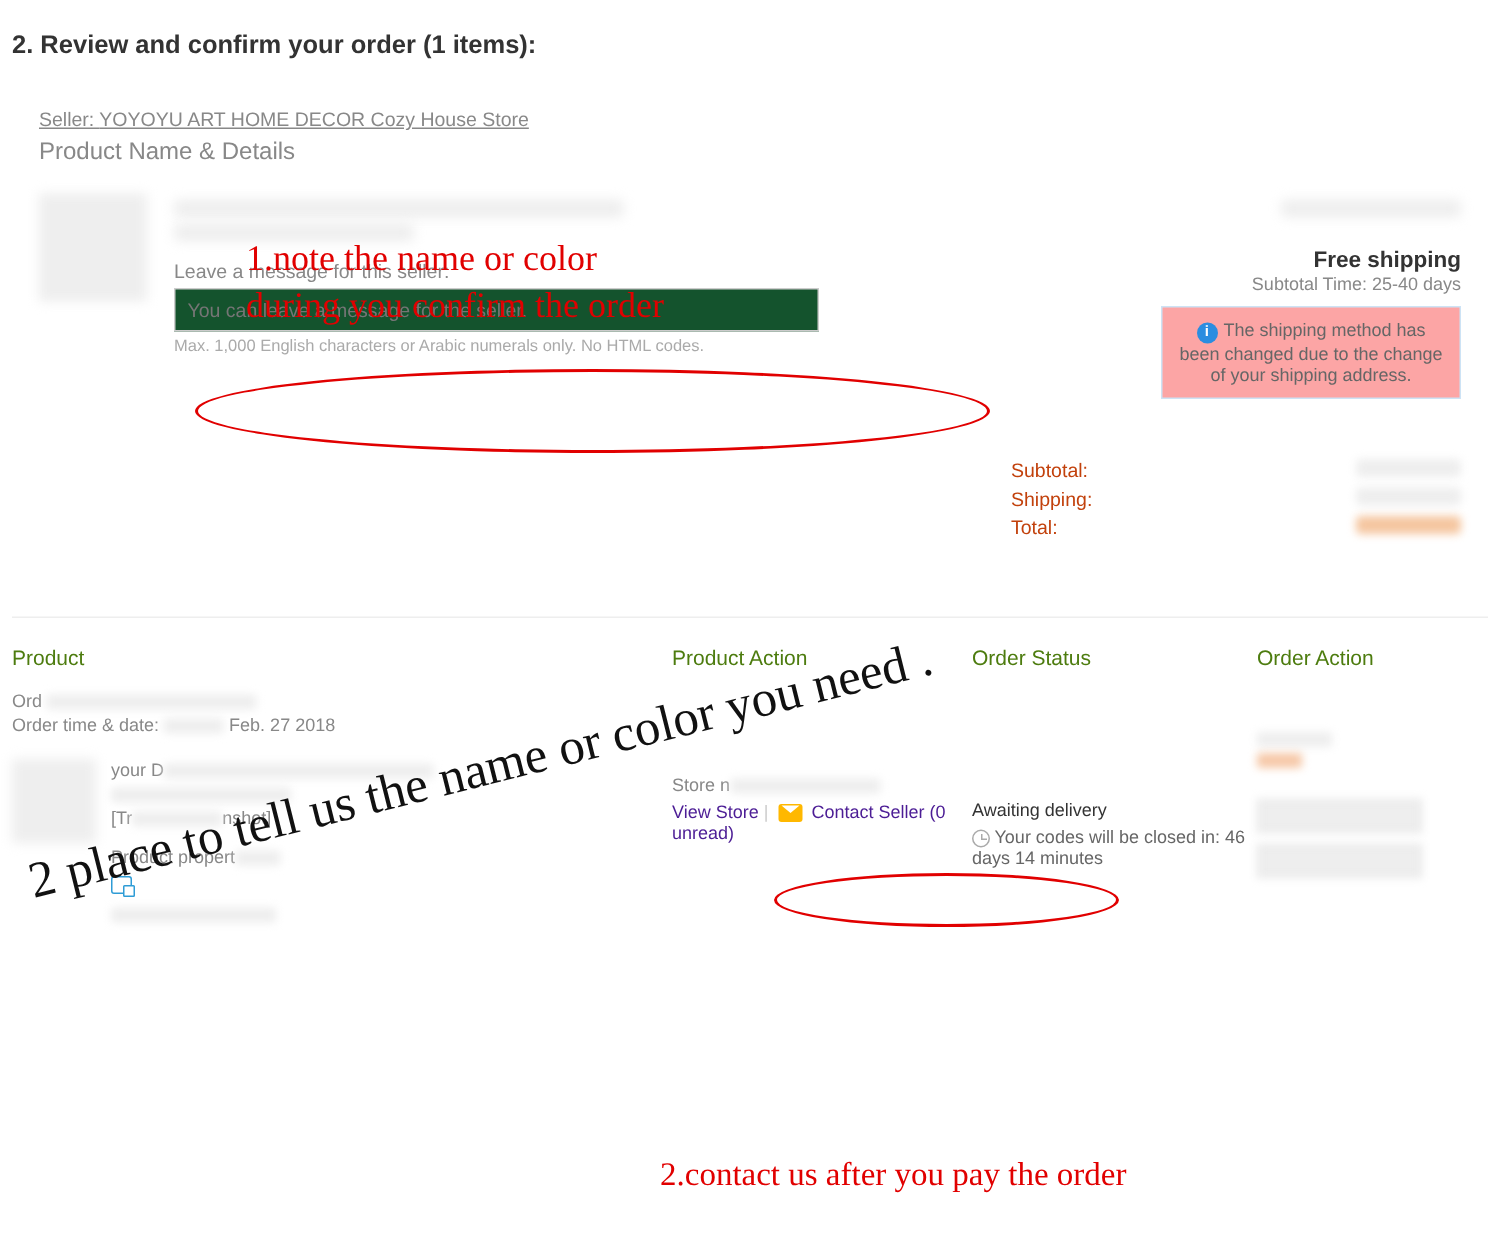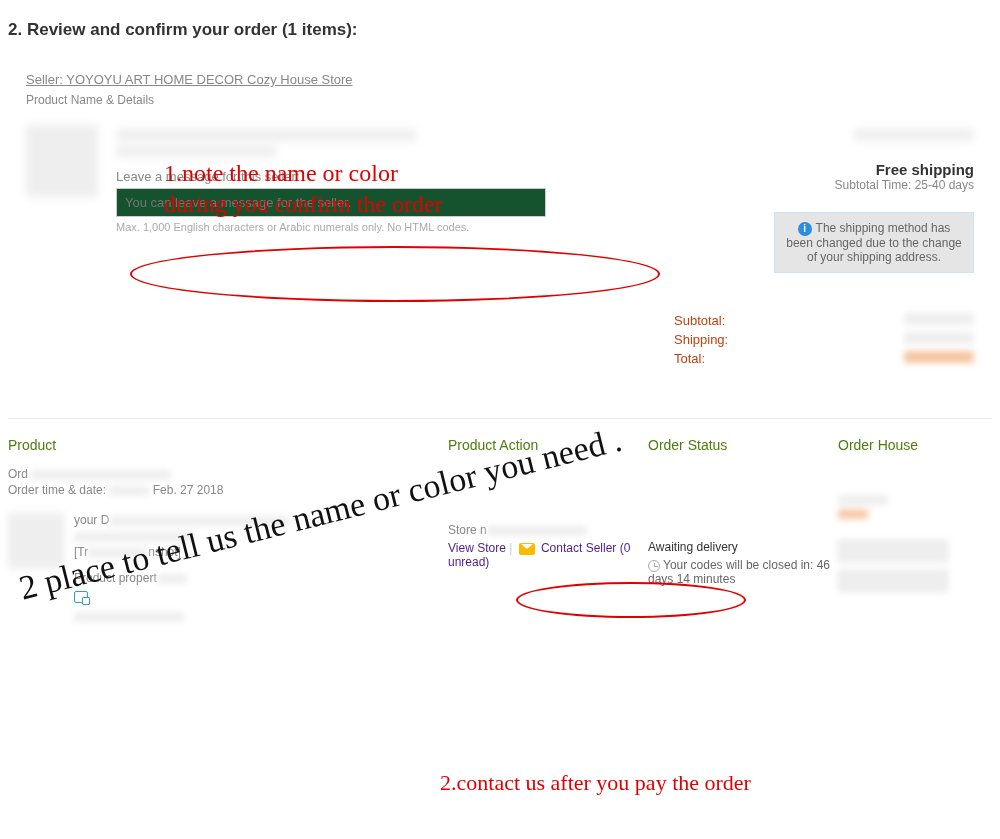--- a/index.html
+++ b/index.html
@@ -16,38 +16,38 @@
     font-size: 17px;
     font-weight: bold;
     color: #333;
     padding: 20px 0 8px 8px;
   }
   .order-box {
     margin: 12px 8px 0 8px;
     padding: 12px 18px 18px 18px;
   }
   .seller-line { color: #888; font-size: 13px; margin-bottom: 6px; text-decoration: underline; }
-  .pnd { color: #888; font-size: 12px; margin-bottom: 18px; }
+  .pnd { color: #888; font-size: 16px; margin-bottom: 18px; }
   .item-row { display: flex; gap: 18px; }
   .thumb {
     width: 72px; height: 72px; background: #eee;
     filter: blur(4px);
   }
   .item-mid { flex: 1; position: relative; }
   .placeholder-line { height: 12px; background: #eee; margin: 4px 0; filter: blur(4px); border-radius:3px;}
   .item-right { width: 200px; text-align: right; font-size: 13px; }
   .free-ship { font-weight: bold; color:#333; font-size:15px; margin-top: 20px;}
   .deliv { color:#888; font-size:12px; }
   .info-box {
     border: 1px solid #cde3f5;
-    background: #e5e5e5;
+    background: #fca5a5;
     font-size: 12px;
     color: #666;
     padding: 8px;
-    margin-top: 20px;
+    margin-top: 8px;
     text-align: center;
     position: relative;
   }
   .info-icon {
     display:inline-block; width:14px; height:14px; border-radius:50%;
     background:#2b8de0; color:#fff; font-size:10px; line-height:14px; text-align:center;
     margin-right:4px; font-weight:bold;
   }
   .msg-label { color:#888; font-size:13px; margin-top:12px; }
   .msg-input {
@@ -169,21 +169,21 @@
         <span class="ph orange"></span>
       </div>
   </div>
 </div>
 
 <div class="order-table">
   <div class="tbl-head">
     <div class="col-prod">Product</div>
     <div class="col-paction">Product Action</div>
     <div class="col-status">Order Status</div>
-    <div class="col-oaction">Order House</div>
+    <div class="col-oaction">Order Action</div>
   </div>
 
   <div class="tbl-row">
     <div class="col-prod">
       <div><span>Ord</span> <span class="small-ph" style="display:inline-block;width:140px;vertical-align:middle;"></span></div>
       <div><span>Order time &amp; date:</span> <span class="small-ph" style="display:inline-block;width:40px;vertical-align:middle;"></span> <span>Feb. 27 2018</span></div>
 
       <div class="prod-detail">
         <div class="prod-thumb"></div>
         <div class="prod-lines">

